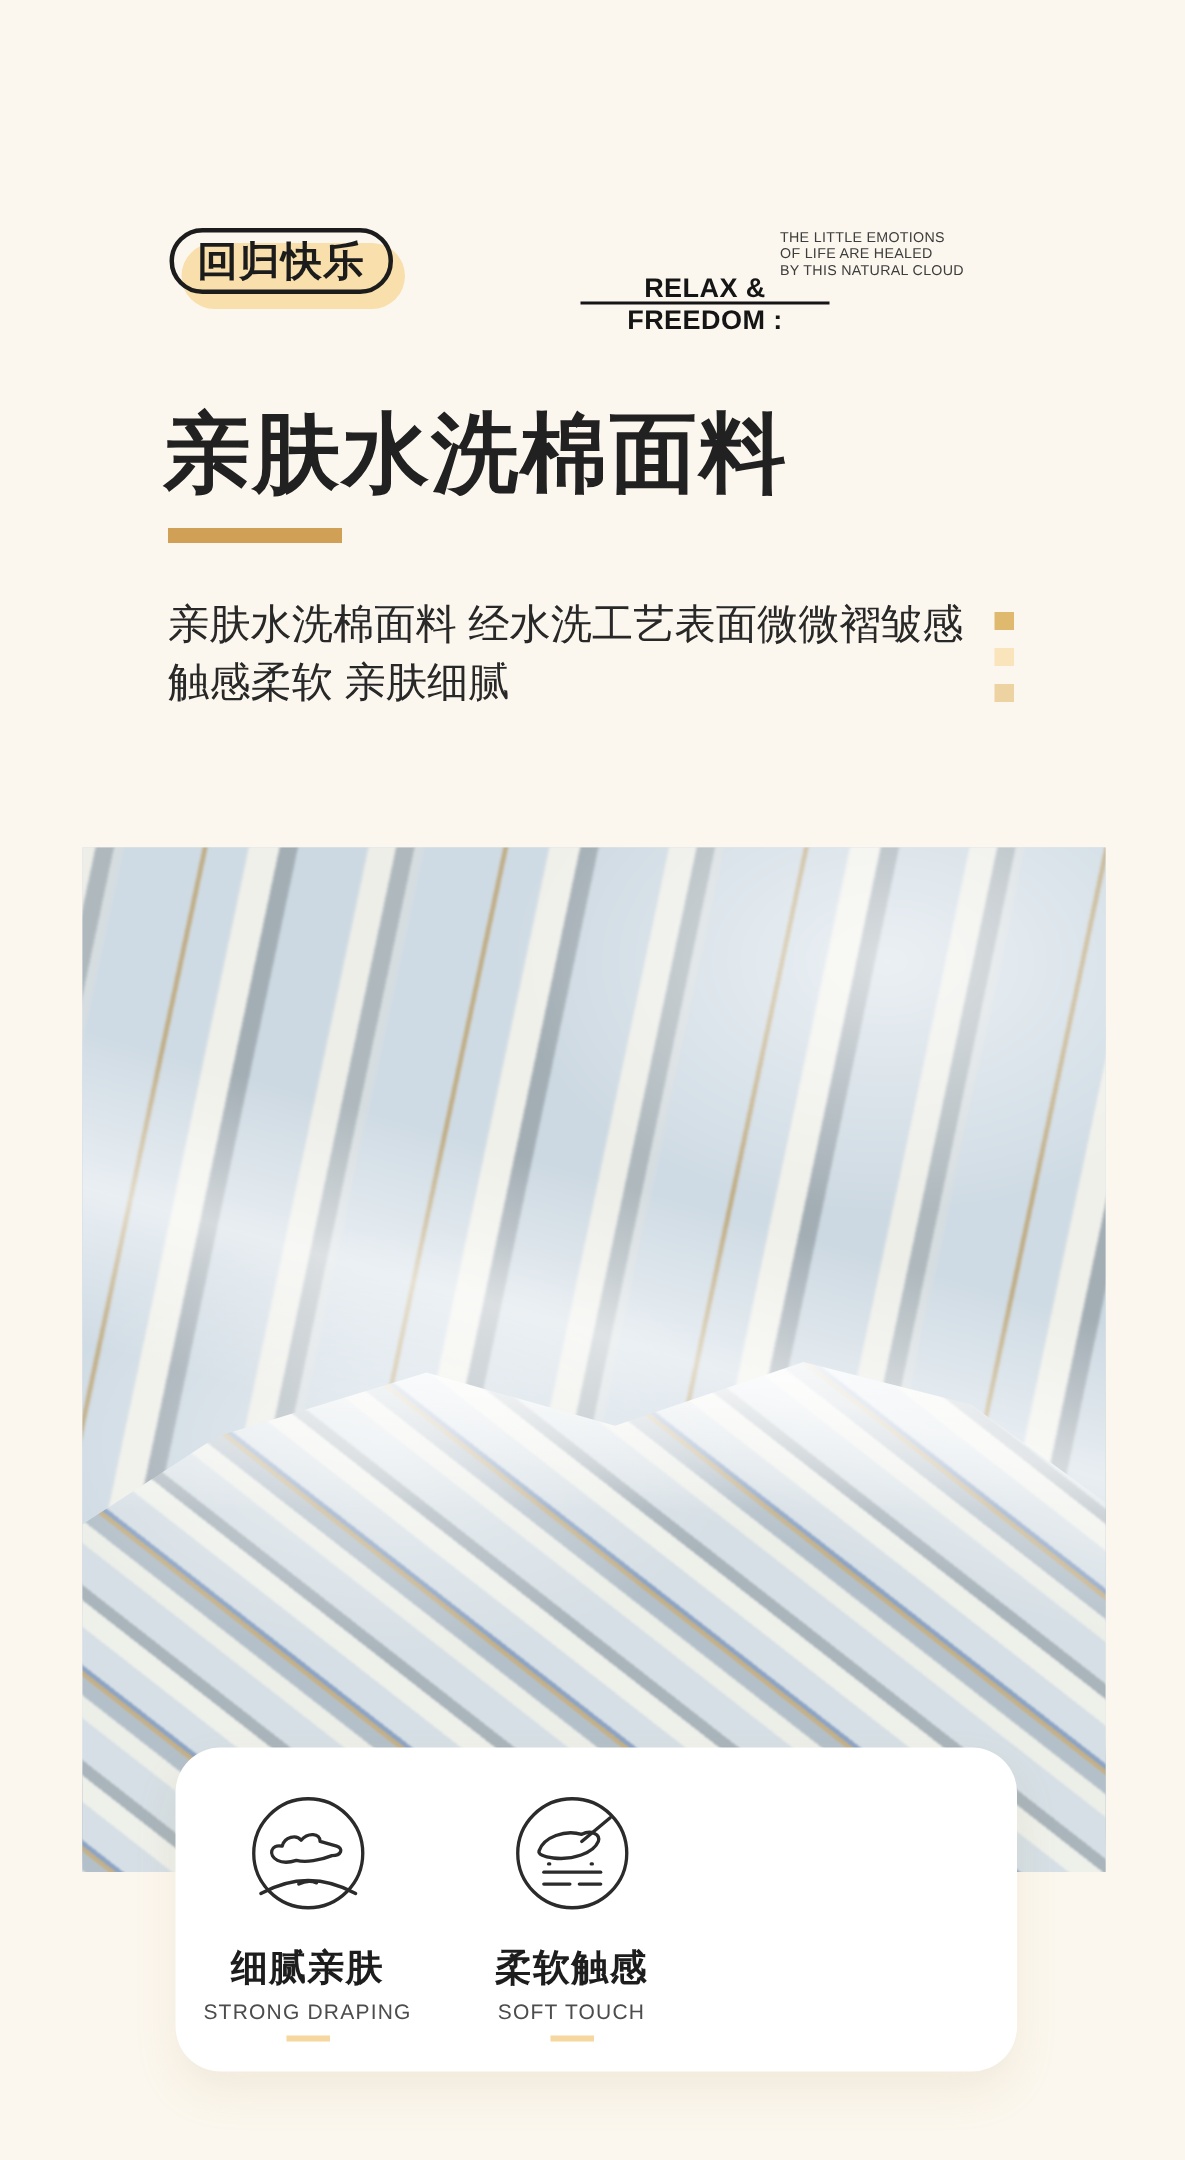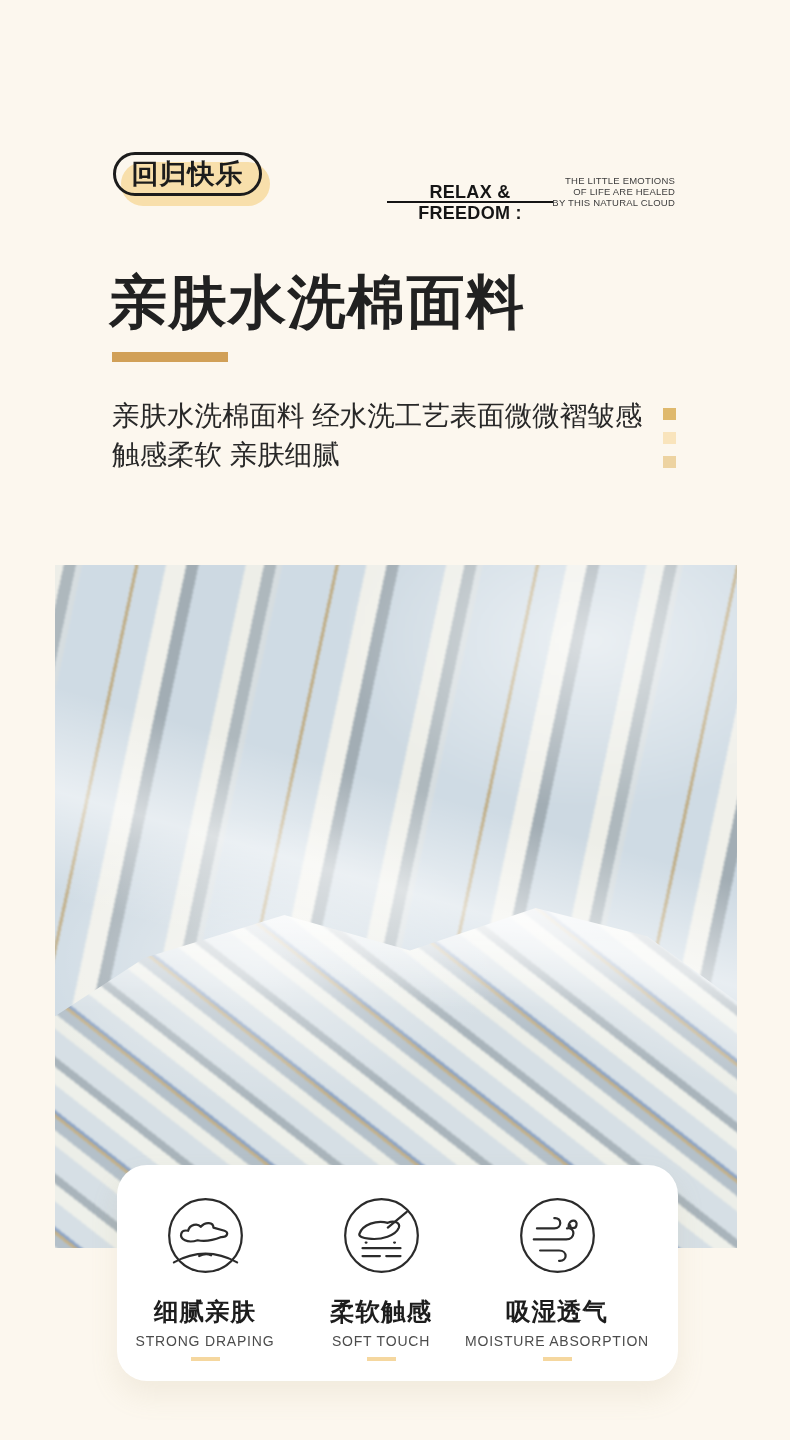--- a/index.html
+++ b/index.html
@@ -17,21 +17,21 @@
     background:#f8dfab;border-radius:26px;}
   .badge-outline{position:absolute;left:0;top:0;width:149px;height:44px;
     border:3px solid #1c1c1c;border-radius:26px;box-sizing:border-box;
     display:flex;align-items:center;justify-content:center;
     font-size:27px;font-weight:800;color:#1c1c1c;letter-spacing:1px;text-align:right;}
 
   
   .relax-label{left:387px;top:182px;width:166px;text-align:center;
     font-size:18px;font-weight:600;color:#151515;letter-spacing:.3px;}
   .relax-line{left:387px;top:201px;width:166px;height:2px;background:#151515;}
-  .caption{left:520px;top:176px;width:155px;text-align:right;
+  .caption{left:520px;top:154px;width:155px;
     font-size:9.5px;line-height:10.8px;font-weight:500;color:#3d3d3d;letter-spacing:.2px;}
 
   
   .page-title{left:109px;top:264px;font-size:58px;font-weight:900;color:#212121;
     letter-spacing:1.5px;white-space:nowrap;}
   .title-bar{left:112px;top:352px;width:116px;height:10px;background:#d1a057;}
   .descr{left:112px;top:396px;font-size:27.5px;line-height:39px;color:#282828;}
   .squares{left:663px;top:408px;display:flex;flex-direction:column;gap:12px;}
   .squares i{display:block;width:13px;height:12px;}
   .sq1{background:#dfb96d;} .sq2{background:#f9e4bc;} .sq3{background:#edd3a1;}
@@ -142,27 +142,15 @@
         <path d="M26,76 H48"></path>
         <path d="M56,76 H74"></path>
         <path d="M30,59 h1"></path>
         <path d="M66,59 h1"></path>
       </svg>
       <div class="f-title">柔软触感</div>
       <div class="f-sub">SOFT TOUCH</div>
       <div class="f-bar"></div>
     </div>
 
-    <div class="feature">
-      <svg viewBox="0 0 100 100">
-        <circle cx="50" cy="50" r="46"></circle>
-        <path d="M24,41 H46 C56,41 56,27 46,28"></path>
-        <path d="M64,39 C64,29 76,29 74,37 C73,42 66,42 66,37"></path>
-        <path d="M20,55 H61 C73,55 73,39 62,41"></path>
-        <path d="M28,69 H52 C63,69 63,83 52,82"></path>
-      </svg>
-      <div class="f-title">吸湿透气</div>
-      <div class="f-sub">MOISTURE ABSORPTION</div>
-      <div class="f-bar"></div>
-    </div>
 
   </div>
 </div>
 
 </body></html>

